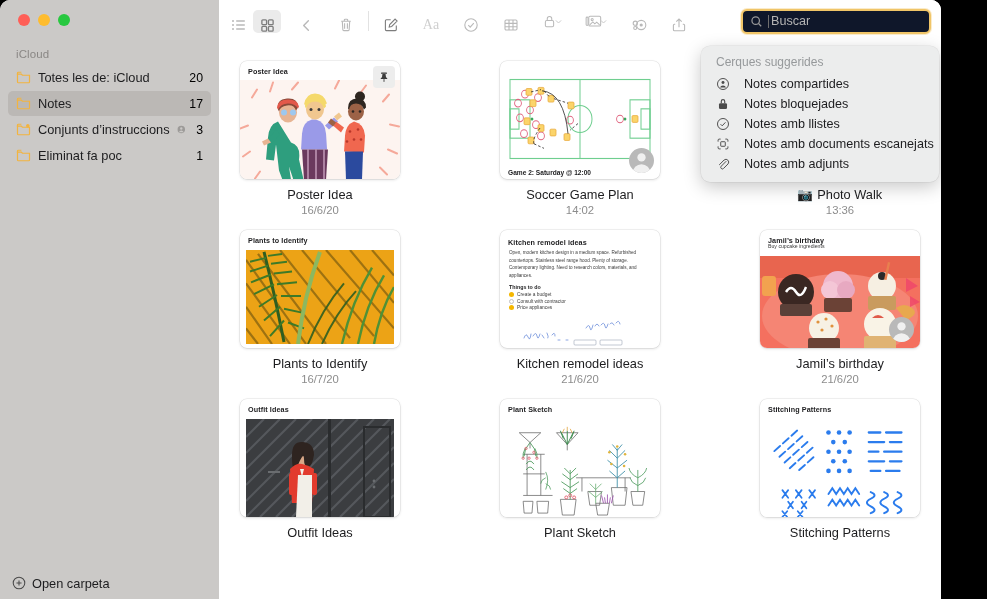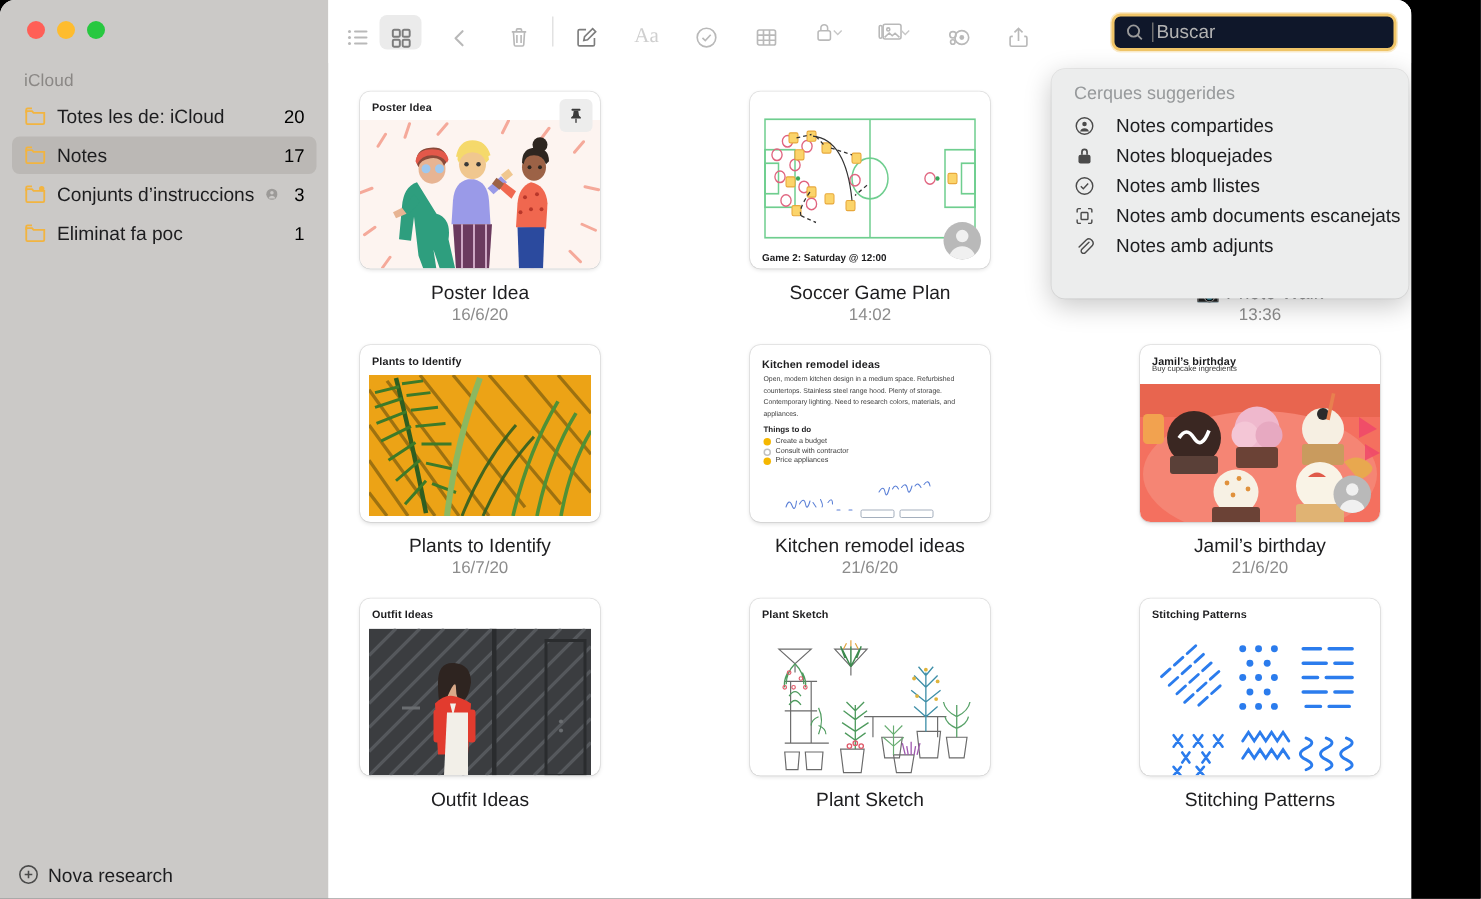--- a/index.html
+++ b/index.html
@@ -115,21 +115,21 @@
   }
 
   
   .dropdown {
     position: absolute;
     top: 37px; right: -8px;
     width: 238px;
     background: #eceded;
     border-radius: 9px;
     box-shadow: 0 5px 18px rgba(0,0,0,.22), 0 0 0 .5px rgba(0,0,0,.08);
-    padding: 7px 0 25px 0;
+    padding: 7px 0 8px 0;
     z-index: 40;
   }
   .dd-header {
     font-size: 12px; color: #96999b;
     padding: 2px 0 5px 15px;
   }
   .dd-item {
     display: flex; align-items: center; gap: 14px;
     height: 20px; padding: 0 10px 0 15px;
     font-size: 12.6px; color: #1d1d1f;
@@ -280,21 +280,21 @@
         <span class="sb-count">1</span>
       </div>
 
     </div>
 
     <div class="new-folder">
       <svg width="14" height="14" viewBox="0 0 16 16" fill="none" stroke="#4a4a4a" stroke-width="1.2">
         <circle cx="8" cy="8" r="6.6"></circle>
           <path d="M8 5.1v5.8M5.1 8h5.8"></path>
       </svg>
-      <span>Nova research</span>
+      <span>Open carpeta</span>
     </div>
   </div>
 
   <div class="main">
 
     <div class="toolbar">
 
       <div class="tb-btn seg">
         <svg width="16" height="16" viewBox="0 0 16 16" fill="currentColor">
           <circle cx="2" cy="4" r="1"></circle>

